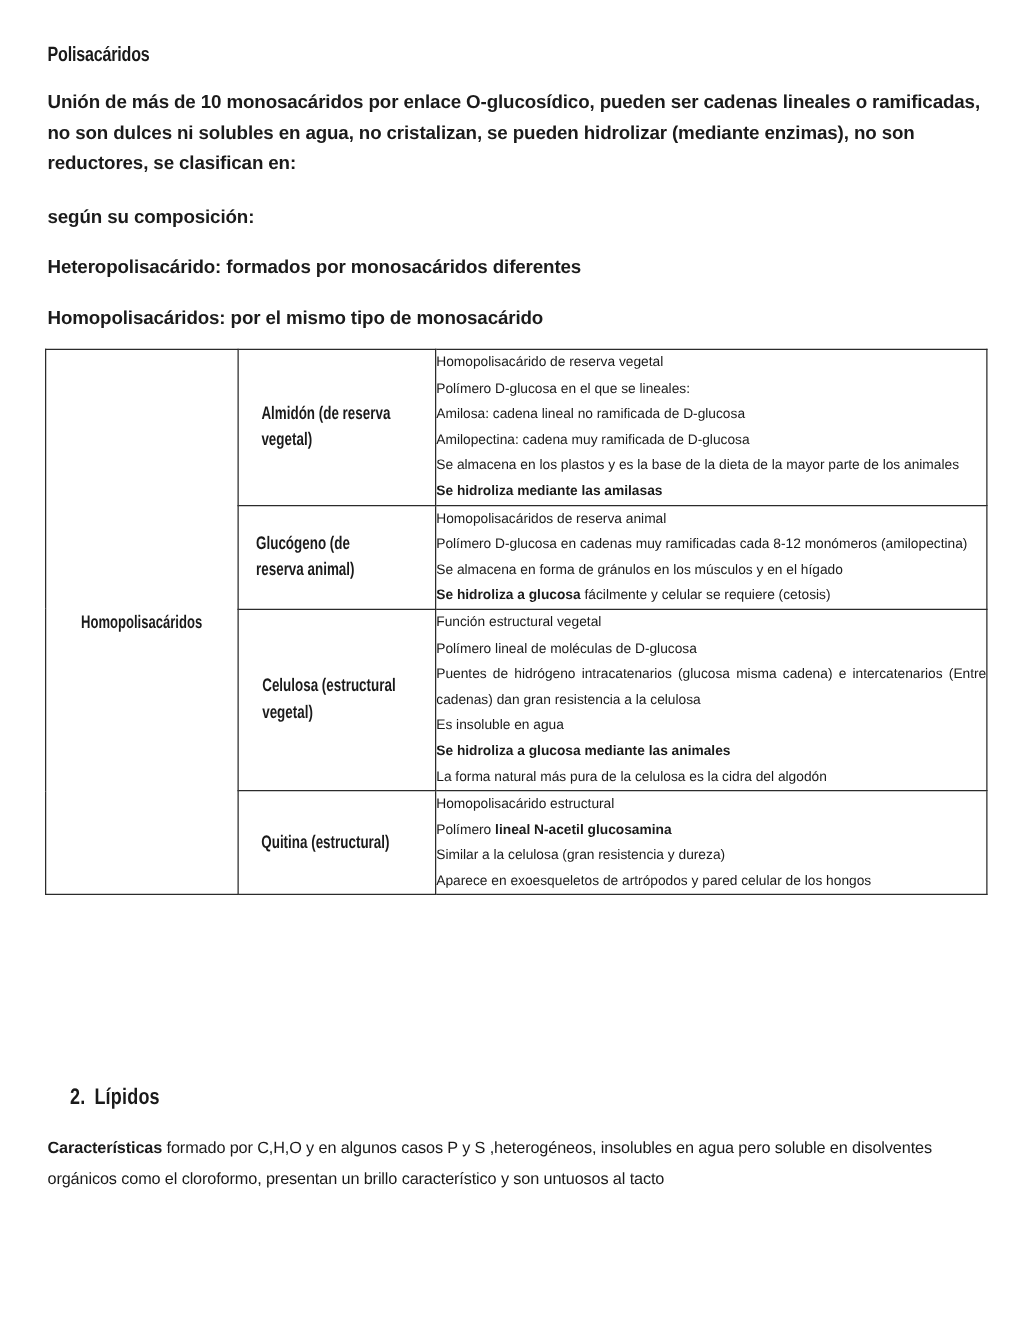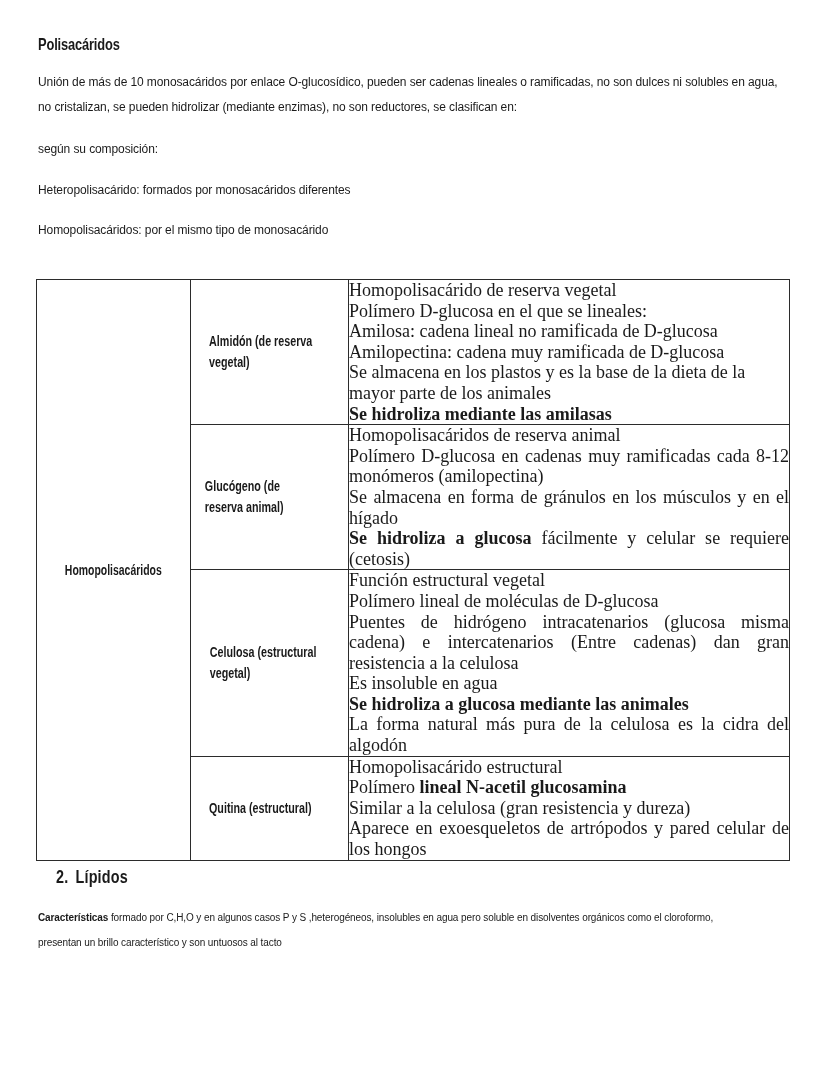--- a/index.html
+++ b/index.html
@@ -42,25 +42,26 @@
   }
 
   .doc-title {
     font-size: 16.5px;
     line-height: 20px;
     margin: 0 0 16px 0;
     white-space: nowrap;
   }
 
   p.para {
-    font-size: 12px;
+    font-size: 15px;
     line-height: 24.5px;
     margin: 0 0 18px 0;
     color: #1b1b1b;
     letter-spacing: -0.1px;
+    font-weight: bold;
   }
   p.para.tight { margin-bottom: 16px; }
 
   
   .tbl-wrap {
     position: absolute;
     left: 36px;
     top: 279px;
     width: 753px;
   }
@@ -102,24 +103,23 @@
     font-weight: 700;
     font-size: 14.5px;
     line-height: 21px;
     transform: scaleX(0.74);
     display: inline-block;
     letter-spacing: 0px;
   }
 
   td.desc {
     padding: 4px 8px 5px 8px;
-    font-size: 18px;
+    font-size: 11px;
     line-height: 20.6px;
     vertical-align: top;
-    font-family: Liberation Serif, serif;
   }
   td.desc .line { display: block; }
   td.desc .line.just {
     text-align: justify;
     text-align-last: left;
   }
   td.desc b { font-weight: 700; }
 
   
   .section2 {
@@ -135,21 +135,21 @@
     font-size: 18px;
     line-height: 22px;
     transform: scaleX(0.8);
     transform-origin: left center;
     white-space: nowrap;
     letter-spacing: 0.2px;
   }
   .section2 h2 .num { margin-right: 9px; }
   .section2 p {
     margin: 5px;
-    font-size: 10px;
+    font-size: 13px;
     line-height: 24.5px;
     letter-spacing: -0.1px;
     width: 712px;
     margin-left: -18px;
   }
   .section2 p b { font-weight: 700; }
 </style>
 </head>
 <body>
 

